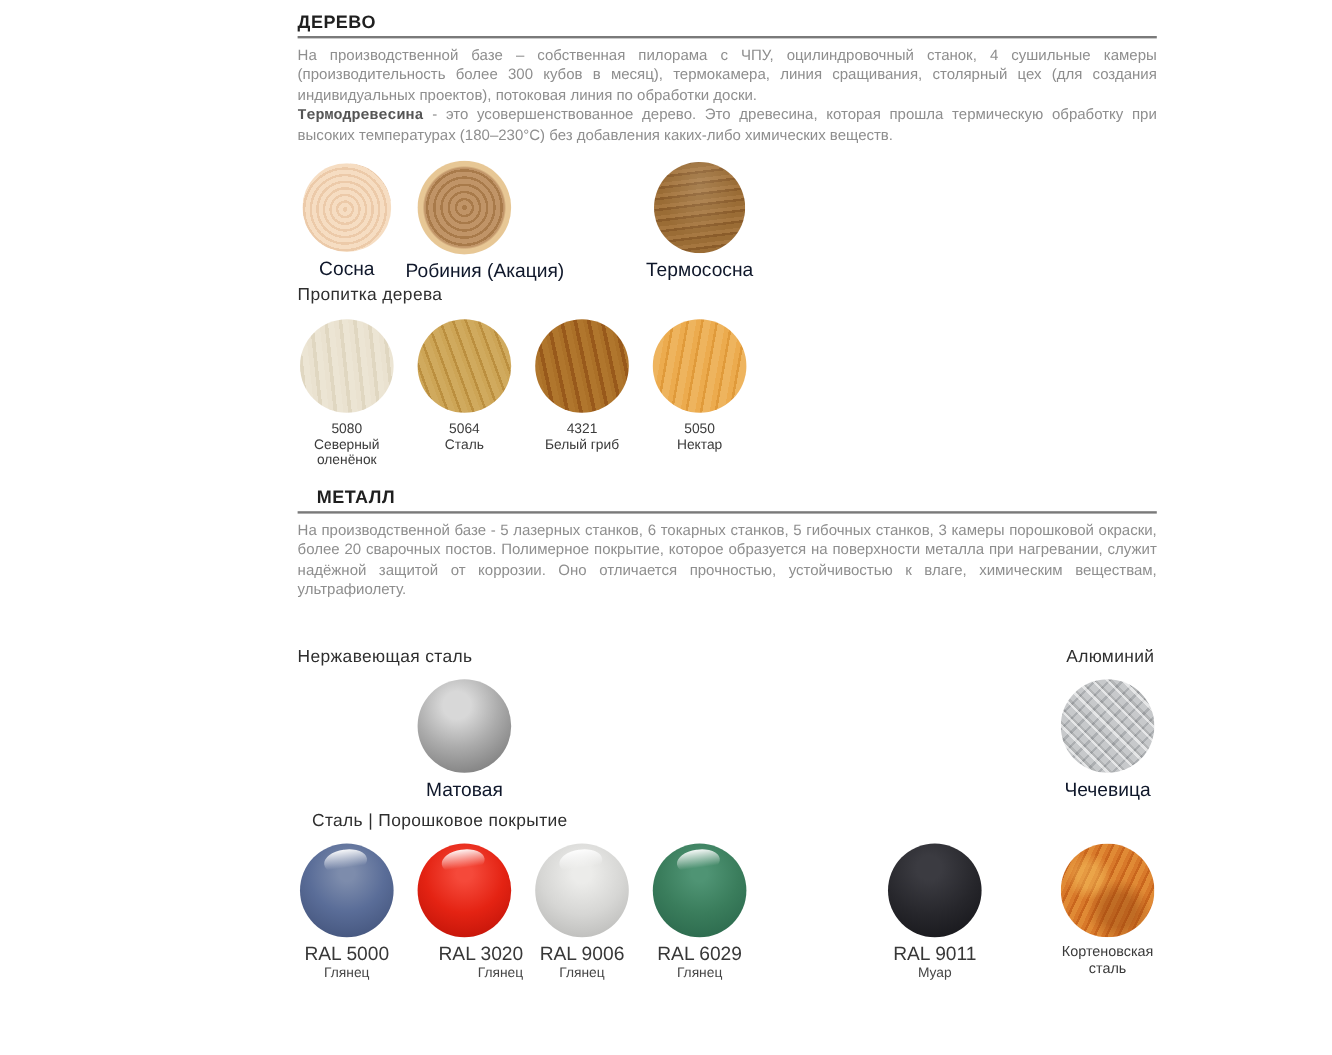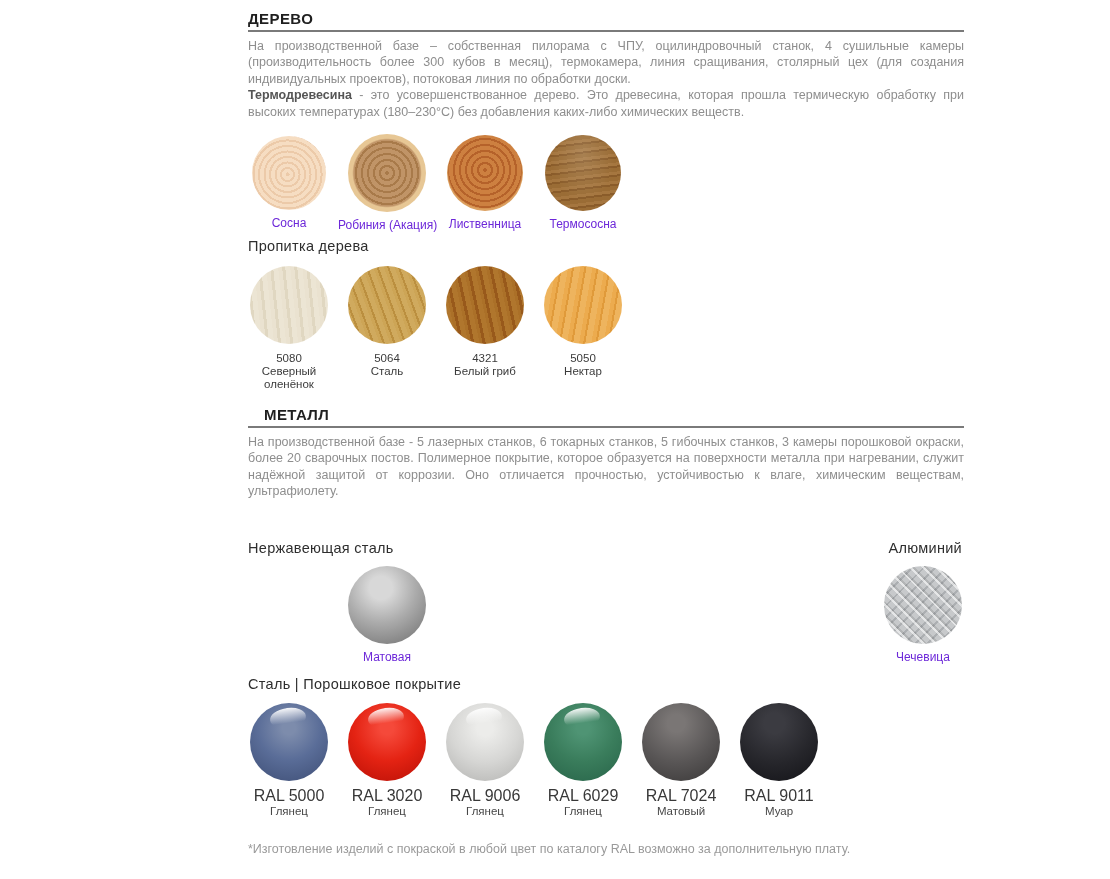--- a/index.html
+++ b/index.html
@@ -4,27 +4,27 @@
 <style>
   html,body{margin:0;padding:0;background:#ffffff;}
   body{width:1110px;height:879px;position:relative;font-family:"Liberation Sans",sans-serif;overflow:hidden;}
   .content{position:relative;width:716px;height:879px;margin-left:248px;}
   .abs{position:absolute;}
 
   .sec-title{font-size:15px;font-weight:bold;color:#1f1f1f;letter-spacing:.4px;}
   .rule{width:716px;height:2px;background:#7a7a7a;}
   .body-text{width:716px;font-size:12.5px;line-height:16.4px;color:#8e8e8e;text-align:justify;}
   .body-text p{margin:0;}
-  .lead{font-weight:bold;color:#555555;}
+  .lead{font-weight:bold;color:#555555;font-family:Liberation Mono, monospace;}
   .sub-title{font-size:14.5px;color:#2e2e2e;letter-spacing:.3px;}
   .footnote{font-size:12.5px;color:#9a9a9a;}
 
   .col{position:absolute;width:98px;text-align:center;}
   .circle{border-radius:50%;margin:0 auto;}
-  .lbl{margin-top:6px;font-size:12px;color:#6d28d9;white-space:nowrap;}
+  .lbl{margin-top:6px;font-size:16px;color:#0f172a;white-space:nowrap;}
   .lbl-wrap{margin-top:8px;font-size:11.5px;line-height:13px;color:#3b3b3b;}
   .lbl-code{margin-top:6px;font-size:16px;color:#383838;}
   .lbl-finish{font-size:11.5px;color:#474747;line-height:13.5px;}
 
   
   .sw-pine{width:74px;height:74px;
     background:
       radial-gradient(circle at 50% 52%, rgba(0,0,0,0) 0 82%, #c89a74 84% 92%, #9a6b46 93% 100%),
       repeating-radial-gradient(circle at 48% 52%, #eccaa9 0 2px, #f6ddc2 2px 5.5px);}
   .sw-robinia{width:78px;height:78px;
@@ -89,24 +89,20 @@
   </div>
 
   <div class="col" style="top:136px;left:-8px;">
     <div class="circle sw-pine"></div>
     <div class="lbl">Сосна</div>
   </div>
   <div class="col" style="top:134px;left:90px;">
     <div class="circle sw-robinia"></div>
     <div class="lbl">Робиния (Акация)</div>
   </div>
-  <div class="col" style="top:135px;left:188px;">
-    <div class="circle sw-larch"></div>
-    <div class="lbl">Лиственница</div>
-  </div>
   <div class="col" style="top:135px;left:286px;">
     <div class="circle sw-thermo"></div>
     <div class="lbl">Термососна</div>
   </div>
 
   <div class="abs sub-title" style="top:238px;left:0;">Пропитка дерева</div>
 
   <div class="col" style="top:266px;left:-8px;">
     <div class="circle sw-5080"></div>
     <div class="lbl-wrap">
@@ -148,48 +144,49 @@
 
   <div class="col" style="top:566px;left:90px;">
     <div class="circle sw-matte"></div>
     <div class="lbl">Матовая</div>
   </div>
   <div class="col" style="top:566px;left:626px;">
     <div class="circle sw-lentil"></div>
     <div class="lbl">Чечевица</div>
   </div>
 
-  <div class="abs sub-title" style="top:676px;left:0;text-align:right;">Сталь | Порошковое покрытие</div>
+  <div class="abs sub-title" style="top:676px;left:12px;text-align:right;">Сталь | Порошковое покрытие</div>
 
   <div class="col" style="top:703px;left:-8px;">
     <div class="circle ral gloss ral5000"></div>
     <div class="lbl-code">RAL 5000</div>
     <div class="lbl-finish">Глянец</div>
   </div>
-  <div class="col" style="top:703px;left:90px;">
+  <div class="col" style="top:703px;left:90px;text-align:right;">
     <div class="circle ral gloss ral3020"></div>
     <div class="lbl-code">RAL 3020</div>
     <div class="lbl-finish">Глянец</div>
   </div>
   <div class="col" style="top:703px;left:188px;">
     <div class="circle ral gloss ral9006"></div>
     <div class="lbl-code">RAL 9006</div>
     <div class="lbl-finish">Глянец</div>
   </div>
   <div class="col" style="top:703px;left:286px;">
     <div class="circle ral gloss ral6029"></div>
     <div class="lbl-code">RAL 6029</div>
     <div class="lbl-finish">Глянец</div>
   </div>
-  <div class="col" style="top:703px;left:384px;">
-    <div class="circle ral ral7024"></div>
-    <div class="lbl-code">RAL 7024</div>
-    <div class="lbl-finish">Матовый</div>
-  </div>
   <div class="col" style="top:703px;left:482px;">
     <div class="circle ral ral9011"></div>
     <div class="lbl-code">RAL 9011</div>
     <div class="lbl-finish">Муар</div>
   </div>
+  <div class="col" style="top:703px;left:626px;">
+    <div class="circle sw-corten"></div>
+    <div class="lbl-finish" style="margin-top:6px;font-size:12px;color:#3b3b3b;">
+        <div>Кортеновская</div>
+        <div>сталь</div>
+      </div>
+  </div>
 
-  <div class="abs footnote" style="top:842px;left:0;">*Изготовление изделий с покраской в любой цвет по каталогу RAL возможно за дополнительную плату.</div>
 
 </div>
 
 </body></html>

